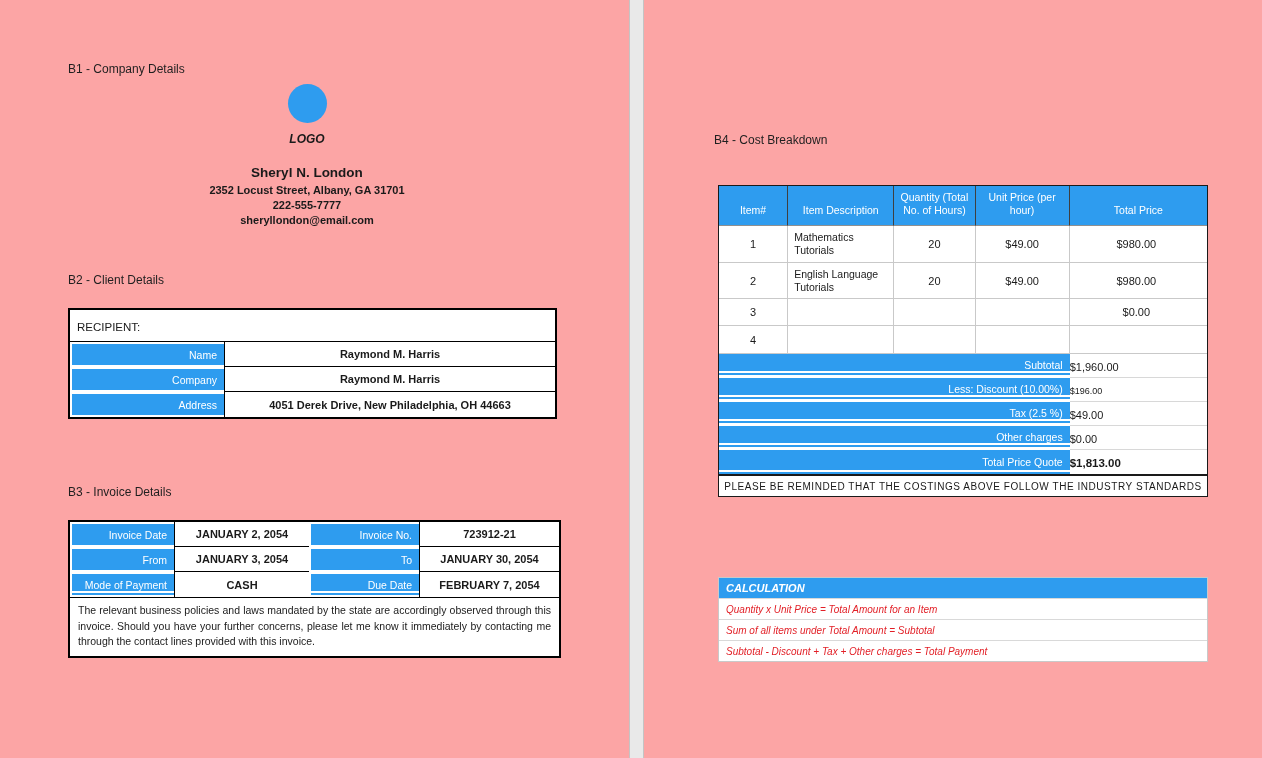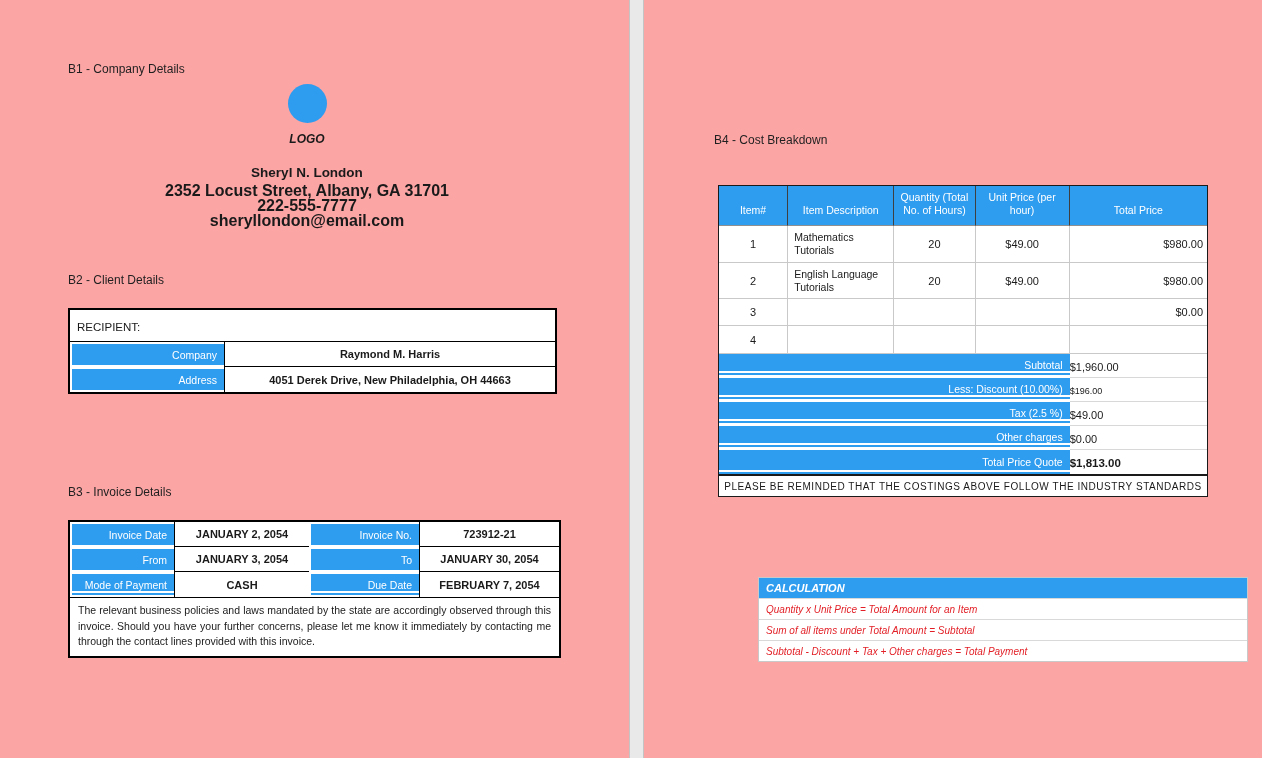--- a/index.html
+++ b/index.html
@@ -18,21 +18,21 @@
   .divider{position:absolute;top:0;left:629px;width:15px;height:758px;background:#e9e9e9;
            border-left:1px solid #c4c4c4;border-right:1px solid #c4c4c4;}
 
   .sec-label{font-size:12px;color:#1f1f1f;white-space:nowrap;}
 
   
   .logo-circle{width:39px;height:39px;border-radius:50%;background:var(--blue);}
   .logo-word{width:150px;text-align:center;font-weight:bold;font-size:12px;font-style:italic;}
   .company{width:500px;text-align:center;}
   .c-name{font-size:13.5px;font-weight:bold;line-height:17px;margin-bottom:2px;}
-  .c-line{font-size:16px;font-weight:bold;line-height:15px;}
+  .c-line{font-size:11px;font-weight:bold;line-height:15px;}
 
   
   table.t{border-collapse:separate;border-spacing:0;table-layout:fixed;background:#fff;}
   table.t-black{border:2px solid #000;}
   td{vertical-align:middle;}
   .recipient{height:32px;font-size:11.5px;padding:2px 0 0 7px;border-bottom:1.5px solid #000;}
   td.lbl{height:25px;padding:2px 0 2px 2px;background:#fff;}
   td.lbl .blue{height:100%;background:var(--blue);color:#fff;font-size:10.5px;
                display:flex;align-items:center;justify-content:flex-end;padding-right:7px;}
   td.lbl .blue.u{background:linear-gradient(to top,var(--blue) 0,var(--blue) 2px,#fff 2px,#fff 4px,var(--blue) 4px);}
@@ -46,35 +46,35 @@
   
   table.cost{border:1.5px solid #1a1a1a;}
   td.h{background:var(--blue);color:#fff;font-size:10.5px;text-align:center;
        vertical-align:bottom;padding-bottom:8px;line-height:13px;
        border-right:1px solid #3f3f3f;border-bottom:1px solid #8f8f8f;}
   td.h.last{border-right:0;}
   td.c{font-size:11px;border-right:1px solid var(--gray-line);border-bottom:1px solid var(--gray-line);
        text-align:center;background:#fff;}
   td.c.last{border-right:0;}
   td.c.desc{font-size:10.5px;text-align:left;padding-left:6px;line-height:13px;}
-  td.c.money-r{text-align:right;padding-right:4px;}
+  td.c.money-r{text-align:center;padding-right:4px;}
   td.s-lbl{height:24px;border-bottom:3px solid #fff;color:#fff;font-size:10.5px;
            text-align:right;padding-right:7px;
            background:linear-gradient(to top,var(--blue) 0,var(--blue) 2px,#fff 2px,#fff 4px,var(--blue) 4px);}
   td.s-val{height:24px;border-top:2px solid #fff;border-bottom:1px solid #d8d8d8;
            font-size:11px;padding-right:4px;background:#fff;}
   td.s-val.small{font-size:9px;}
   td.s-val.bold{font-size:11.5px;font-weight:bold;}
   tr.total td.s-lbl{border-bottom:0;padding-left:6px;}
   tr.total td.s-val{border-bottom:0;}
   td.reminder{border-top:2px solid #1a1a1a;height:22px;font-size:10px;letter-spacing:0.55px;
               text-align:center;background:#fff;}
 
   
-  table.calc{border:1px solid var(--gray-line);margin-left:40px;}
+  table.calc{border:1px solid var(--gray-line);}
   td.calc-h{height:20px;background:var(--blue);color:#fff;font-size:11px;font-weight:bold;
             font-style:italic;padding-left:7px;}
   td.formula{height:21px;border-top:1px solid #d9d9d9;color:var(--red);font-size:10px;
              font-style:italic;padding-left:7px;background:#fff;}
 </style>
 </head>
 <body>
 
 <div class="canvas">
 
@@ -96,20 +96,26 @@
 
     <table class="t t-black abs" style="left:68px;top:308px;width:489px">
       <colgroup>
           <col style="width:154px">
           <col style="width:331px">
         </colgroup>
       <tbody>
           <tr>
             <td class="recipient" colspan="2">RECIPIENT:</td>
           </tr>
+      <tr>
+        <td class="lbl">
+              <div class="blue">Name</div>
+            </td>
+        <td class="val">Raymond M. Harris</td>
+      </tr>
       <tr>
         <td class="lbl">
               <div class="blue">Company</div>
             </td>
         <td class="val">Raymond M. Harris</td>
       </tr>
       <tr>
         <td class="lbl">
               <div class="blue">Address</div>
             </td>

